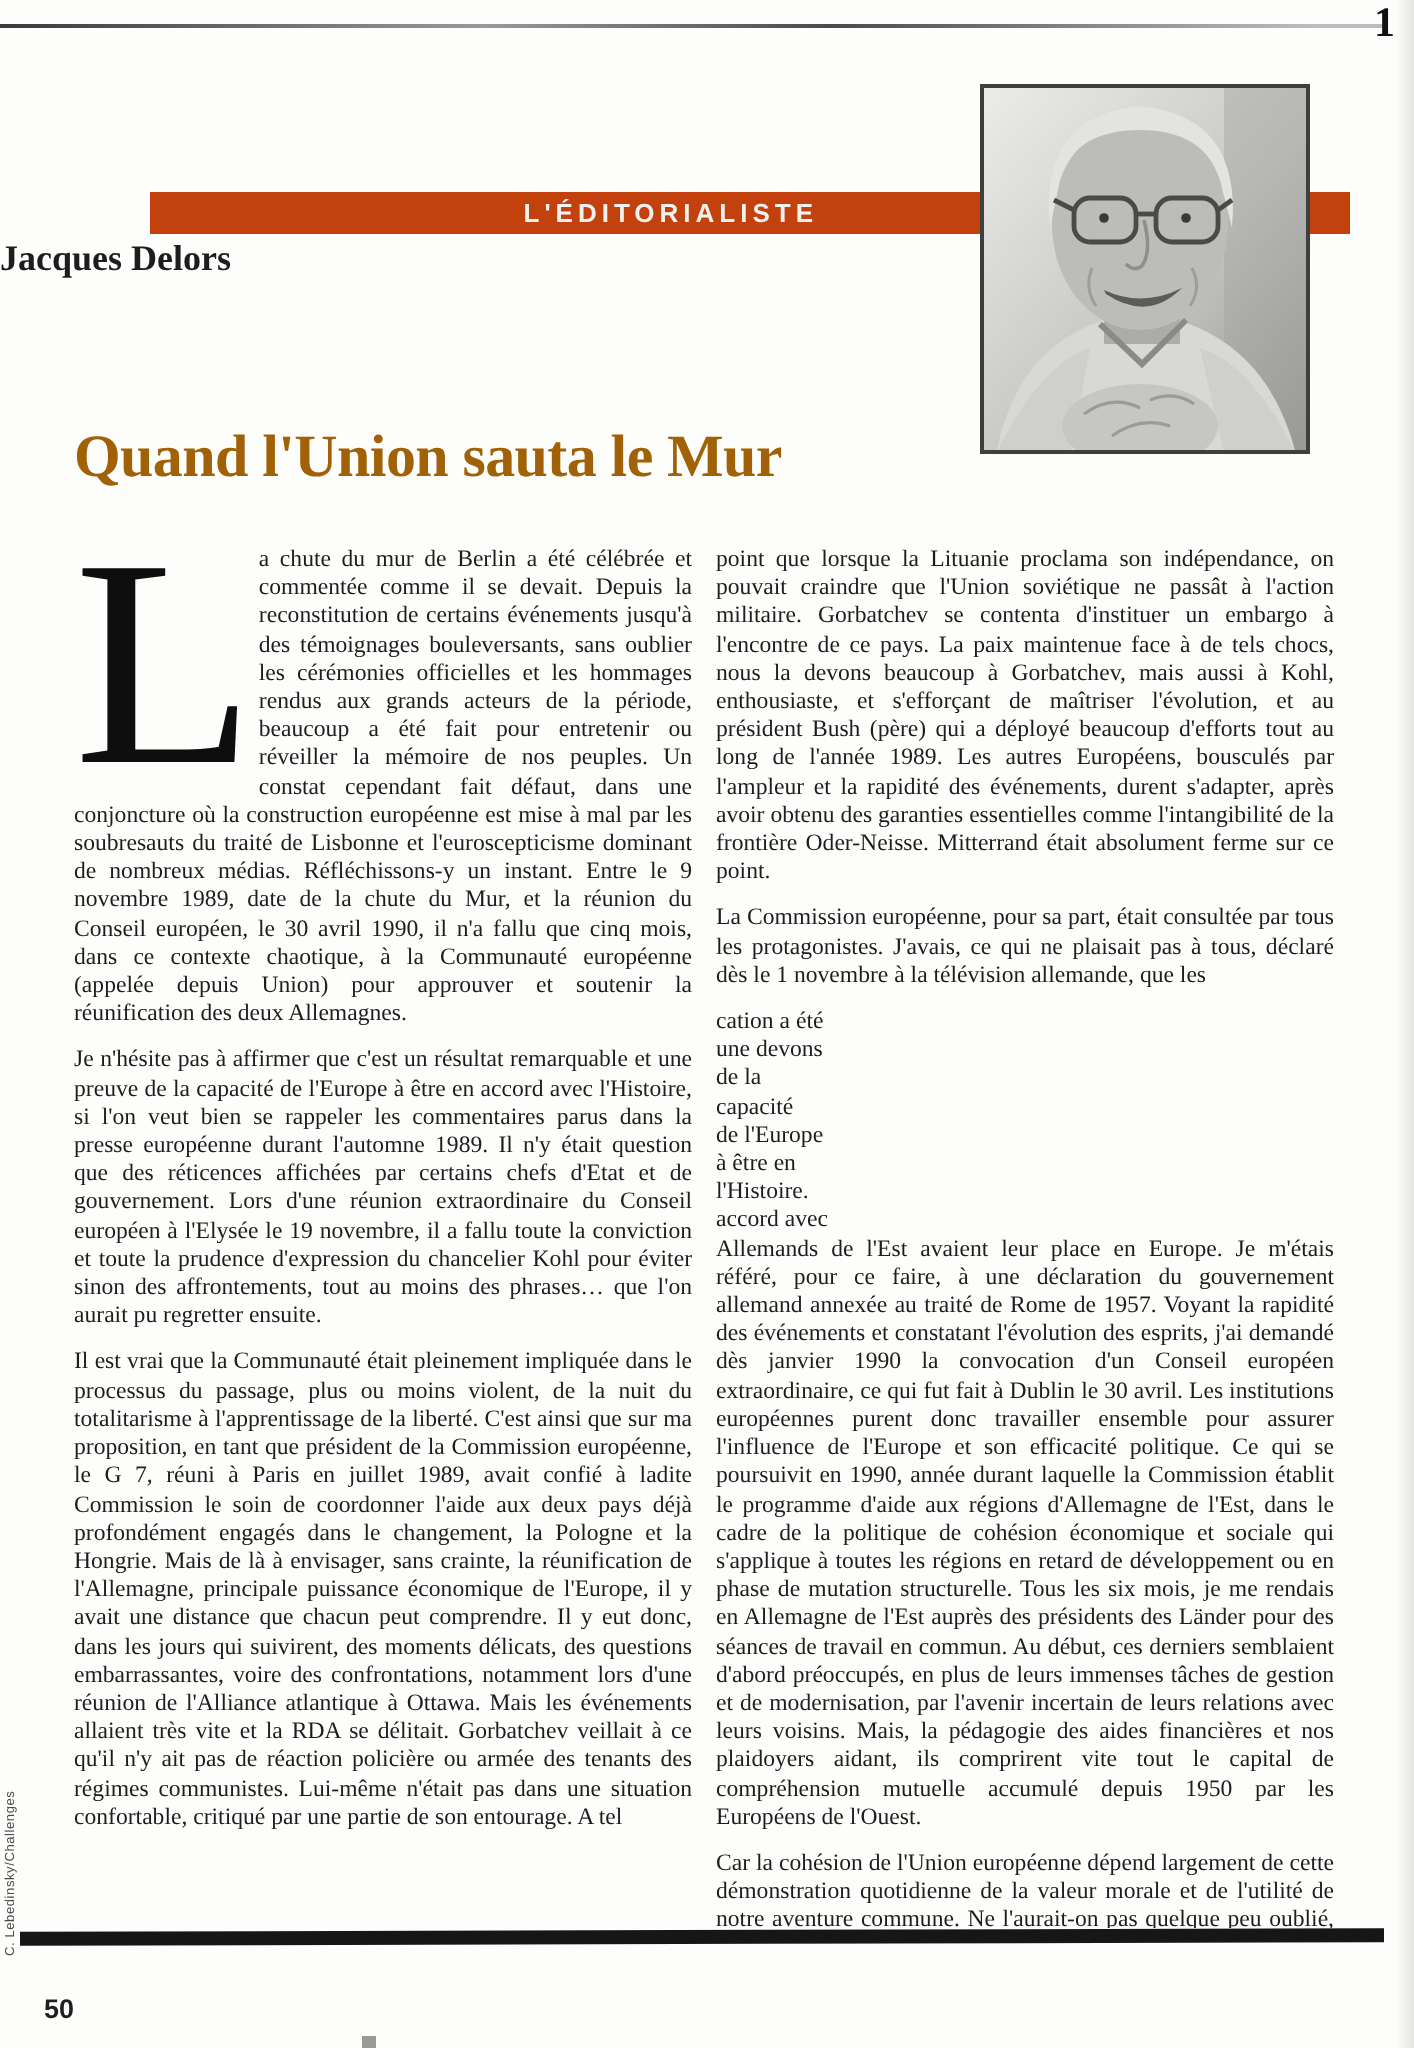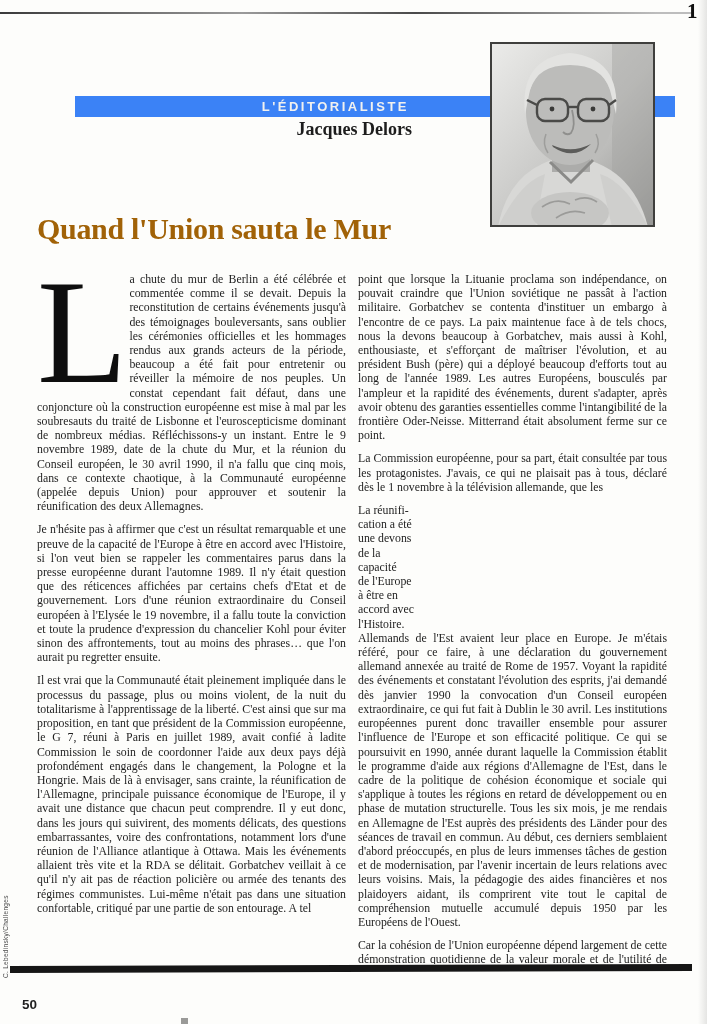--- a/index.html
+++ b/index.html
@@ -3,24 +3,24 @@
 <meta charset="utf-8">
 <style>
   html,body{margin:0;padding:0;background:#e9e9e7;}
   .page{position:relative;width:707px;height:1024px;background:#fdfdfb;margin:0 auto;
         overflow:hidden;font-family:"Liberation Serif",serif;color:#1c1c1c;}
   
   .top-rule{position:absolute;left:0;top:12px;width:692px;height:2px;
             background:linear-gradient(90deg,#3a3a3a 0%,#9a9a9a 35%,#4a4a4a 60%,#bdbdbd 95%);}
   .corner-mark{position:absolute;left:687px;top:0px;font:bold 21px/22px "Liberation Serif",serif;color:#111;}
   
-  .banner{position:absolute;left:75px;top:96px;width:600px;height:21px;background:#3b82f6;z-index:1;}
+  .banner{position:absolute;left:75px;top:96px;width:600px;height:21px;background:#c2410c;z-index:1;}
   .banner-label{position:absolute;right:266px;top:3px;font-family:"Liberation Sans",sans-serif;
                 font-size:13px;font-weight:bold;letter-spacing:2.5px;color:#f1f1ef;}
-  .author{position:absolute;left:0;top:119px;width:412px;text-align:right;
+  .author{position:absolute;left:0;top:119px;width:412px;text-align:left;
           font:bold 18px/20px "Liberation Serif",serif;color:#1d1d1d;}
   
   .photo{position:absolute;left:490px;top:42px;width:165px;height:185px;z-index:2;}
   
   .headline{position:absolute;left:37px;top:192px;font:bold 30px/34px "Liberation Serif",serif;
             letter-spacing:-0.3px;color:#a16207;}
   
   .body-wrap{position:absolute;left:37px;top:272px;width:630px;height:692px;overflow:hidden;}
   .cols{display:flex;gap:12px;}
   .col{width:309px;font-size:11.8px;line-height:14.2px;text-align:justify;color:#1d1d1d;}
@@ -101,29 +101,29 @@
     <div class="cols">
       <div class="col">
         <p><span class="dropcap">L</span><span>a chute du mur de Berlin a été célébrée et commentée comme il se devait. Depuis la reconstitution de certains événements jusqu'à des témoignages bouleversants, sans oublier les cérémonies officielles et les hommages rendus aux grands acteurs de la période, beaucoup a été fait pour entretenir ou réveiller la mémoire de nos peuples. Un constat cependant fait défaut, dans une conjoncture où la construction européenne est mise à mal par les soubresauts du traité de Lisbonne et l'euroscepticisme dominant de nombreux médias. Réfléchissons-y un instant. Entre le 9 novembre 1989, date de la chute du Mur, et la réunion du Conseil européen, le 30 avril 1990, il n'a fallu que cinq mois, dans ce contexte chaotique, à la Communauté européenne (appelée depuis Union) pour approuver et soutenir la réunification des deux Allemagnes.</span></p>
         <p>Je n'hésite pas à affirmer que c'est un résultat remarquable et une preuve de la capacité de l'Europe à être en accord avec l'Histoire, si l'on veut bien se rappeler les commentaires parus dans la presse européenne durant l'automne 1989. Il n'y était question que des réticences affichées par certains chefs d'Etat et de gouvernement. Lors d'une réunion extraordinaire du Conseil européen à l'Elysée le 19 novembre, il a fallu toute la conviction et toute la prudence d'expression du chancelier Kohl pour éviter sinon des affrontements, tout au moins des phrases… que l'on aurait pu regretter ensuite.</p>
         <p>Il est vrai que la Communauté était pleinement impliquée dans le processus du passage, plus ou moins violent, de la nuit du totalitarisme à l'apprentissage de la liberté. C'est ainsi que sur ma proposition, en tant que président de la Commission européenne, le G 7, réuni à Paris en juillet 1989, avait confié à ladite Commission le soin de coordonner l'aide aux deux pays déjà profondément engagés dans le changement, la Pologne et la Hongrie. Mais de là à envisager, sans crainte, la réunification de l'Allemagne, principale puissance économique de l'Europe, il y avait une distance que chacun peut comprendre. Il y eut donc, dans les jours qui suivirent, des moments délicats, des questions embarrassantes, voire des confrontations, notamment lors d'une réunion de l'Alliance atlantique à Ottawa. Mais les événements allaient très vite et la RDA se délitait. Gorbatchev veillait à ce qu'il n'y ait pas de réaction policière ou armée des tenants des régimes communistes. Lui-même n'était pas dans une situation confortable, critiqué par une partie de son entourage. A tel</p>
       </div>
       <div class="col">
         <p>point que lorsque la Lituanie proclama son indépendance, on pouvait craindre que l'Union soviétique ne passât à l'action militaire. Gorbatchev se contenta d'instituer un embargo à l'encontre de ce pays. La paix maintenue face à de tels chocs, nous la devons beaucoup à Gorbatchev, mais aussi à Kohl, enthousiaste, et s'efforçant de maîtriser l'évolution, et au président Bush (père) qui a déployé beaucoup d'efforts tout au long de l'année 1989. Les autres Européens, bousculés par l'ampleur et la rapidité des événements, durent s'adapter, après avoir obtenu des garanties essentielles comme l'intangibilité de la frontière Oder-Neisse. Mitterrand était absolument ferme sur ce point.</p>
         <p>
           <span>La Commission européenne, pour sa part, était consultée par tous les protagonistes. J'avais, ce qui ne plaisait pas à tous, déclaré dès le 1 novembre à la télévision allemande, que les </span><span class="pullquote">
-            </span></p><div>La réunifi-</div>
+            </span></p>
             <div>cation a été</div>
             <div>une devons</div>
             <div>de la</div>
             <div>capacité</div>
             <div>de l'Europe</div>
             <div>à être en</div>
+            <div>l'Histoire.</div>
             <div>accord avec</div>
-            <div>l'Histoire.</div>
           <span>Allemands de l'Est avaient leur place en Europe. Je m'étais référé, pour ce faire, à une déclaration du gouvernement allemand annexée au traité de Rome de 1957. Voyant la rapidité des événements et constatant l'évolution des esprits, j'ai demandé dès janvier 1990 la convocation d'un Conseil européen extraordinaire, ce qui fut fait à Dublin le 30 avril. Les institutions européennes purent donc travailler ensemble pour assurer l'influence de l'Europe et son efficacité politique. Ce qui se poursuivit en 1990, année durant laquelle la Commission établit le programme d'aide aux régions d'Allemagne de l'Est, dans le cadre de la politique de cohésion économique et sociale qui s'applique à toutes les régions en retard de développement ou en phase de mutation structurelle. Tous les six mois, je me rendais en Allemagne de l'Est auprès des présidents des Länder pour des séances de travail en commun. Au début, ces derniers semblaient d'abord préoccupés, en plus de leurs immenses tâches de gestion et de modernisation, par l'avenir incertain de leurs relations avec leurs voisins. Mais, la pédagogie des aides financières et nos plaidoyers aidant, ils comprirent vite tout le capital de compréhension mutuelle accumulé depuis 1950 par les Européens de l'Ouest.</span>
         <p></p>
         <div class="p6wrap">
           <p>Car la cohésion de l'Union européenne dépend largement de cette démonstration quotidienne de la valeur morale et de l'utilité de notre aventure commune. Ne l'aurait-on pas quelque peu oublié, ces dernières années ?</p>
 
         </div>
       </div>
     </div>
   </div>
 

